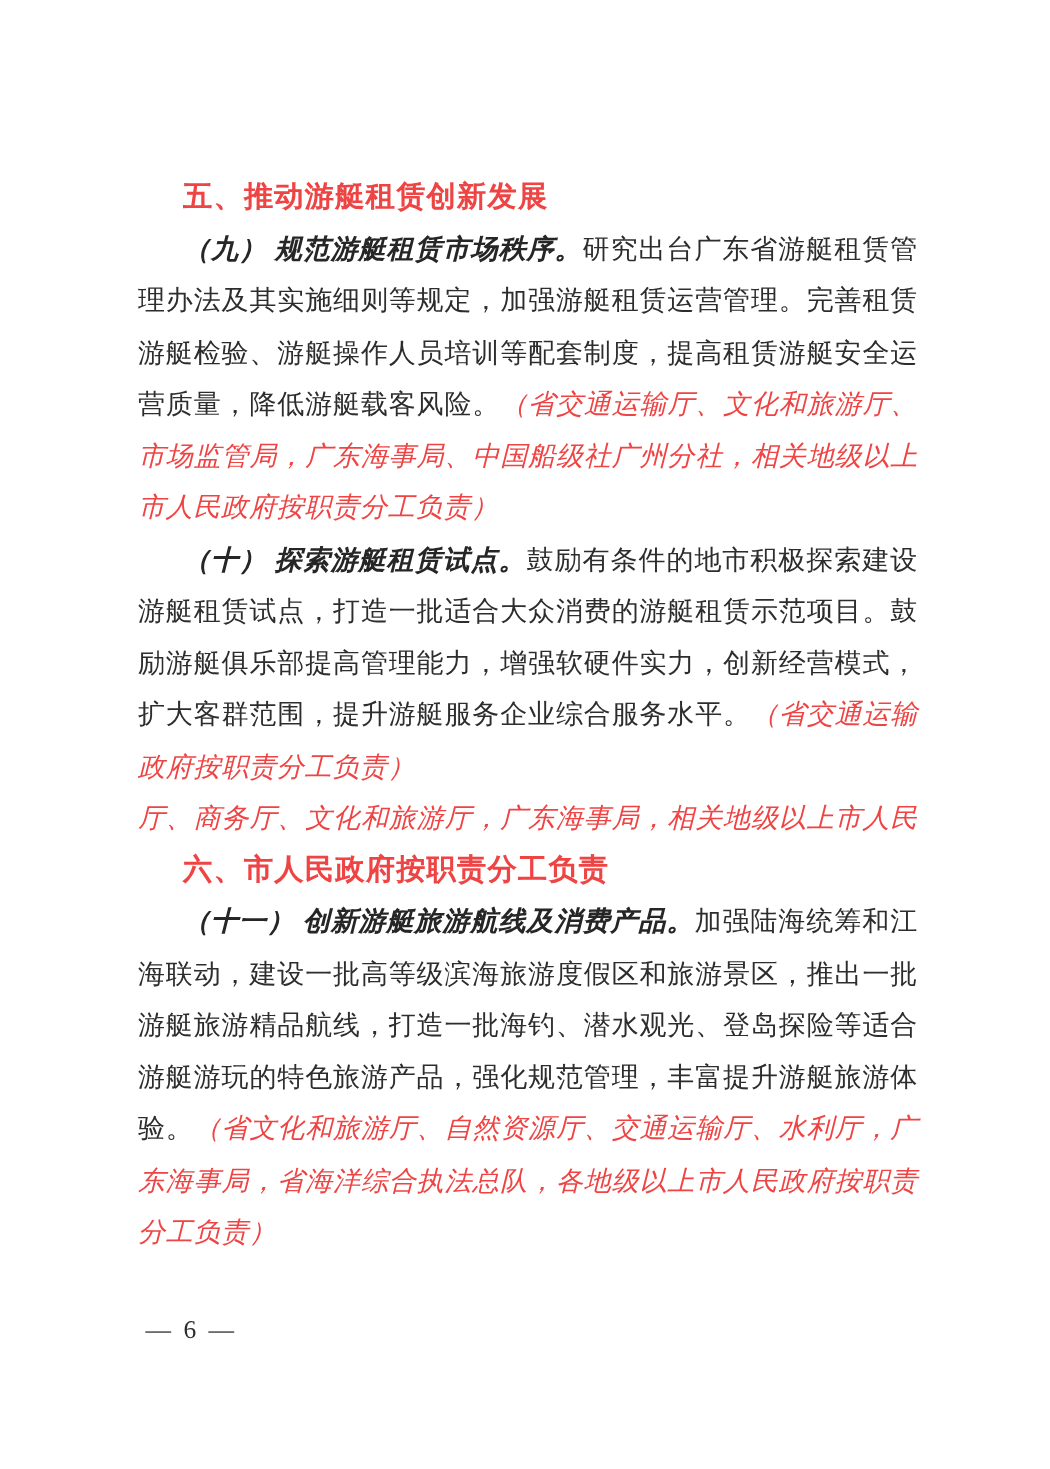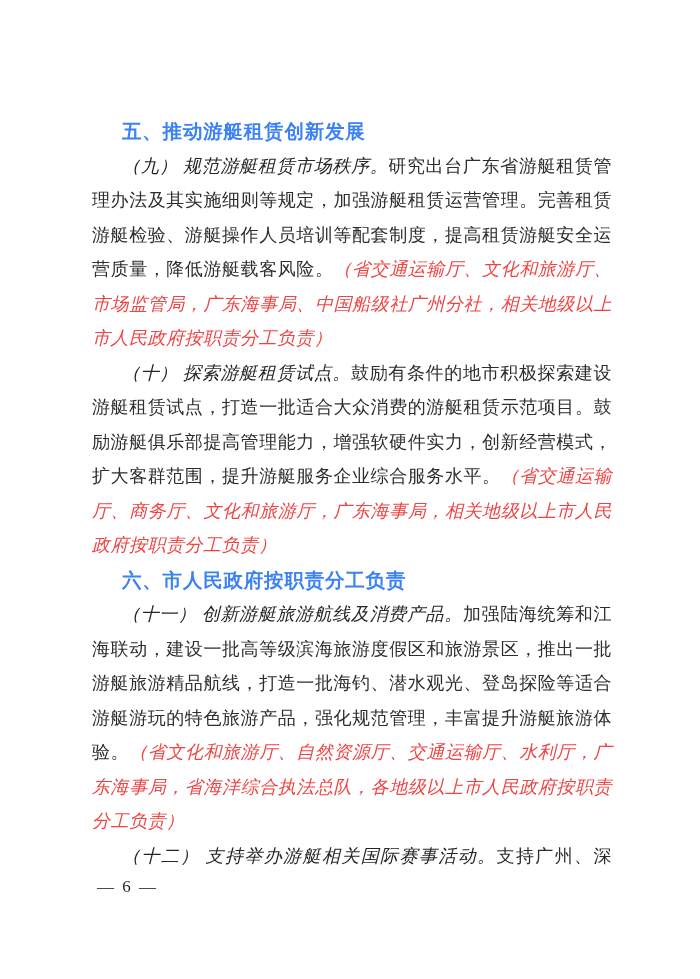--- a/index.html
+++ b/index.html
@@ -36,28 +36,28 @@
     text-align-last: justify;
     text-justify: inter-character;
   }
   .tline.indent {
     text-indent: 30px;
   }
   .tline.heading {
     font-family: "Liberation Sans", sans-serif;
   }
   .seg-heading {
-    font-family: Liberation Sans, sans-serif;
+    font-family: Liberation Mono, monospace;
     font-weight: 700;
     font-size: 19.5px;
     letter-spacing: 0.8px;
-    color: #3b82f6;
+    color: #ef4444;
   }
   .seg-title {
-    font-weight: 400;
+    font-weight: 700;
     font-style: italic;
     color: #262626;
   }
   .seg-body {
     font-style: normal;
     color: #2d2d2d;
     margin-top: 40px;
   }
   .seg-dept {
     font-style: italic;
@@ -84,26 +84,25 @@
       <div class="tline justify indent"><span class="seg-title">（九） 规范游艇租赁市场秩序。</span><span class="seg-body">研究出台广东省游艇租赁管</span></div>
       <div class="tline justify"><span class="seg-body">理办法及其实施细则等规定，加强游艇租赁运营管理。完善租赁</span></div>
       <div class="tline justify"><span class="seg-body">游艇检验、游艇操作人员培训等配套制度，提高租赁游艇安全运</span></div>
       <div class="tline justify"><span class="seg-body">营质量，降低游艇载客风险。</span><span class="seg-dept">（省交通运输厅、文化和旅游厅、</span></div>
       <div class="tline justify"><span class="seg-dept">市场监管局，广东海事局、中国船级社广州分社，相关地级以上</span></div>
       <div class="tline"><span class="seg-dept">市人民政府按职责分工负责）</span></div>
       <div class="tline justify indent"><span class="seg-title">（十） 探索游艇租赁试点。</span><span class="seg-body">鼓励有条件的地市积极探索建设</span></div>
       <div class="tline justify"><span class="seg-body">游艇租赁试点，打造一批适合大众消费的游艇租赁示范项目。鼓</span></div>
       <div class="tline justify"><span class="seg-body">励游艇俱乐部提高管理能力，增强软硬件实力，创新经营模式，</span></div>
       <div class="tline justify"><span class="seg-body">扩大客群范围，提升游艇服务企业综合服务水平。</span><span class="seg-dept">（省交通运输</span></div>
+      <div class="tline"><span class="seg-dept">政府按职责分工负责）</span></div>
       <div class="tline justify"><span class="seg-dept">厅、商务厅、文化和旅游厅，广东海事局，相关地级以上市人民</span></div>
-      <div class="tline"><span class="seg-dept">政府按职责分工负责）</span></div>
       <div class="tline indent heading"><span class="seg-heading">六、市人民政府按职责分工负责</span></div>
       <div class="tline justify indent"><span class="seg-title">（十一） 创新游艇旅游航线及消费产品。</span><span class="seg-body">加强陆海统筹和江</span></div>
       <div class="tline justify"><span class="seg-body">海联动，建设一批高等级滨海旅游度假区和旅游景区，推出一批</span></div>
       <div class="tline justify"><span class="seg-body">游艇旅游精品航线，打造一批海钓、潜水观光、登岛探险等适合</span></div>
       <div class="tline justify"><span class="seg-body">游艇游玩的特色旅游产品，强化规范管理，丰富提升游艇旅游体</span></div>
       <div class="tline justify"><span class="seg-body">验。</span><span class="seg-dept">（省文化和旅游厅、自然资源厅、交通运输厅、水利厅，广</span></div>
       <div class="tline justify"><span class="seg-dept">东海事局，省海洋综合执法总队，各地级以上市人民政府按职责</span></div>
       <div class="tline"><span class="seg-dept">分工负责）</span></div>
-      <div class="tline justify indent"><span class="seg-title">（十二） 支持举办游艇相关国际赛事活动。</span><span class="seg-body">支持广州、深</span></div>
     </div>
   <div class="page-number">— 6 —</div>
 </div>
 
 </body></html>

